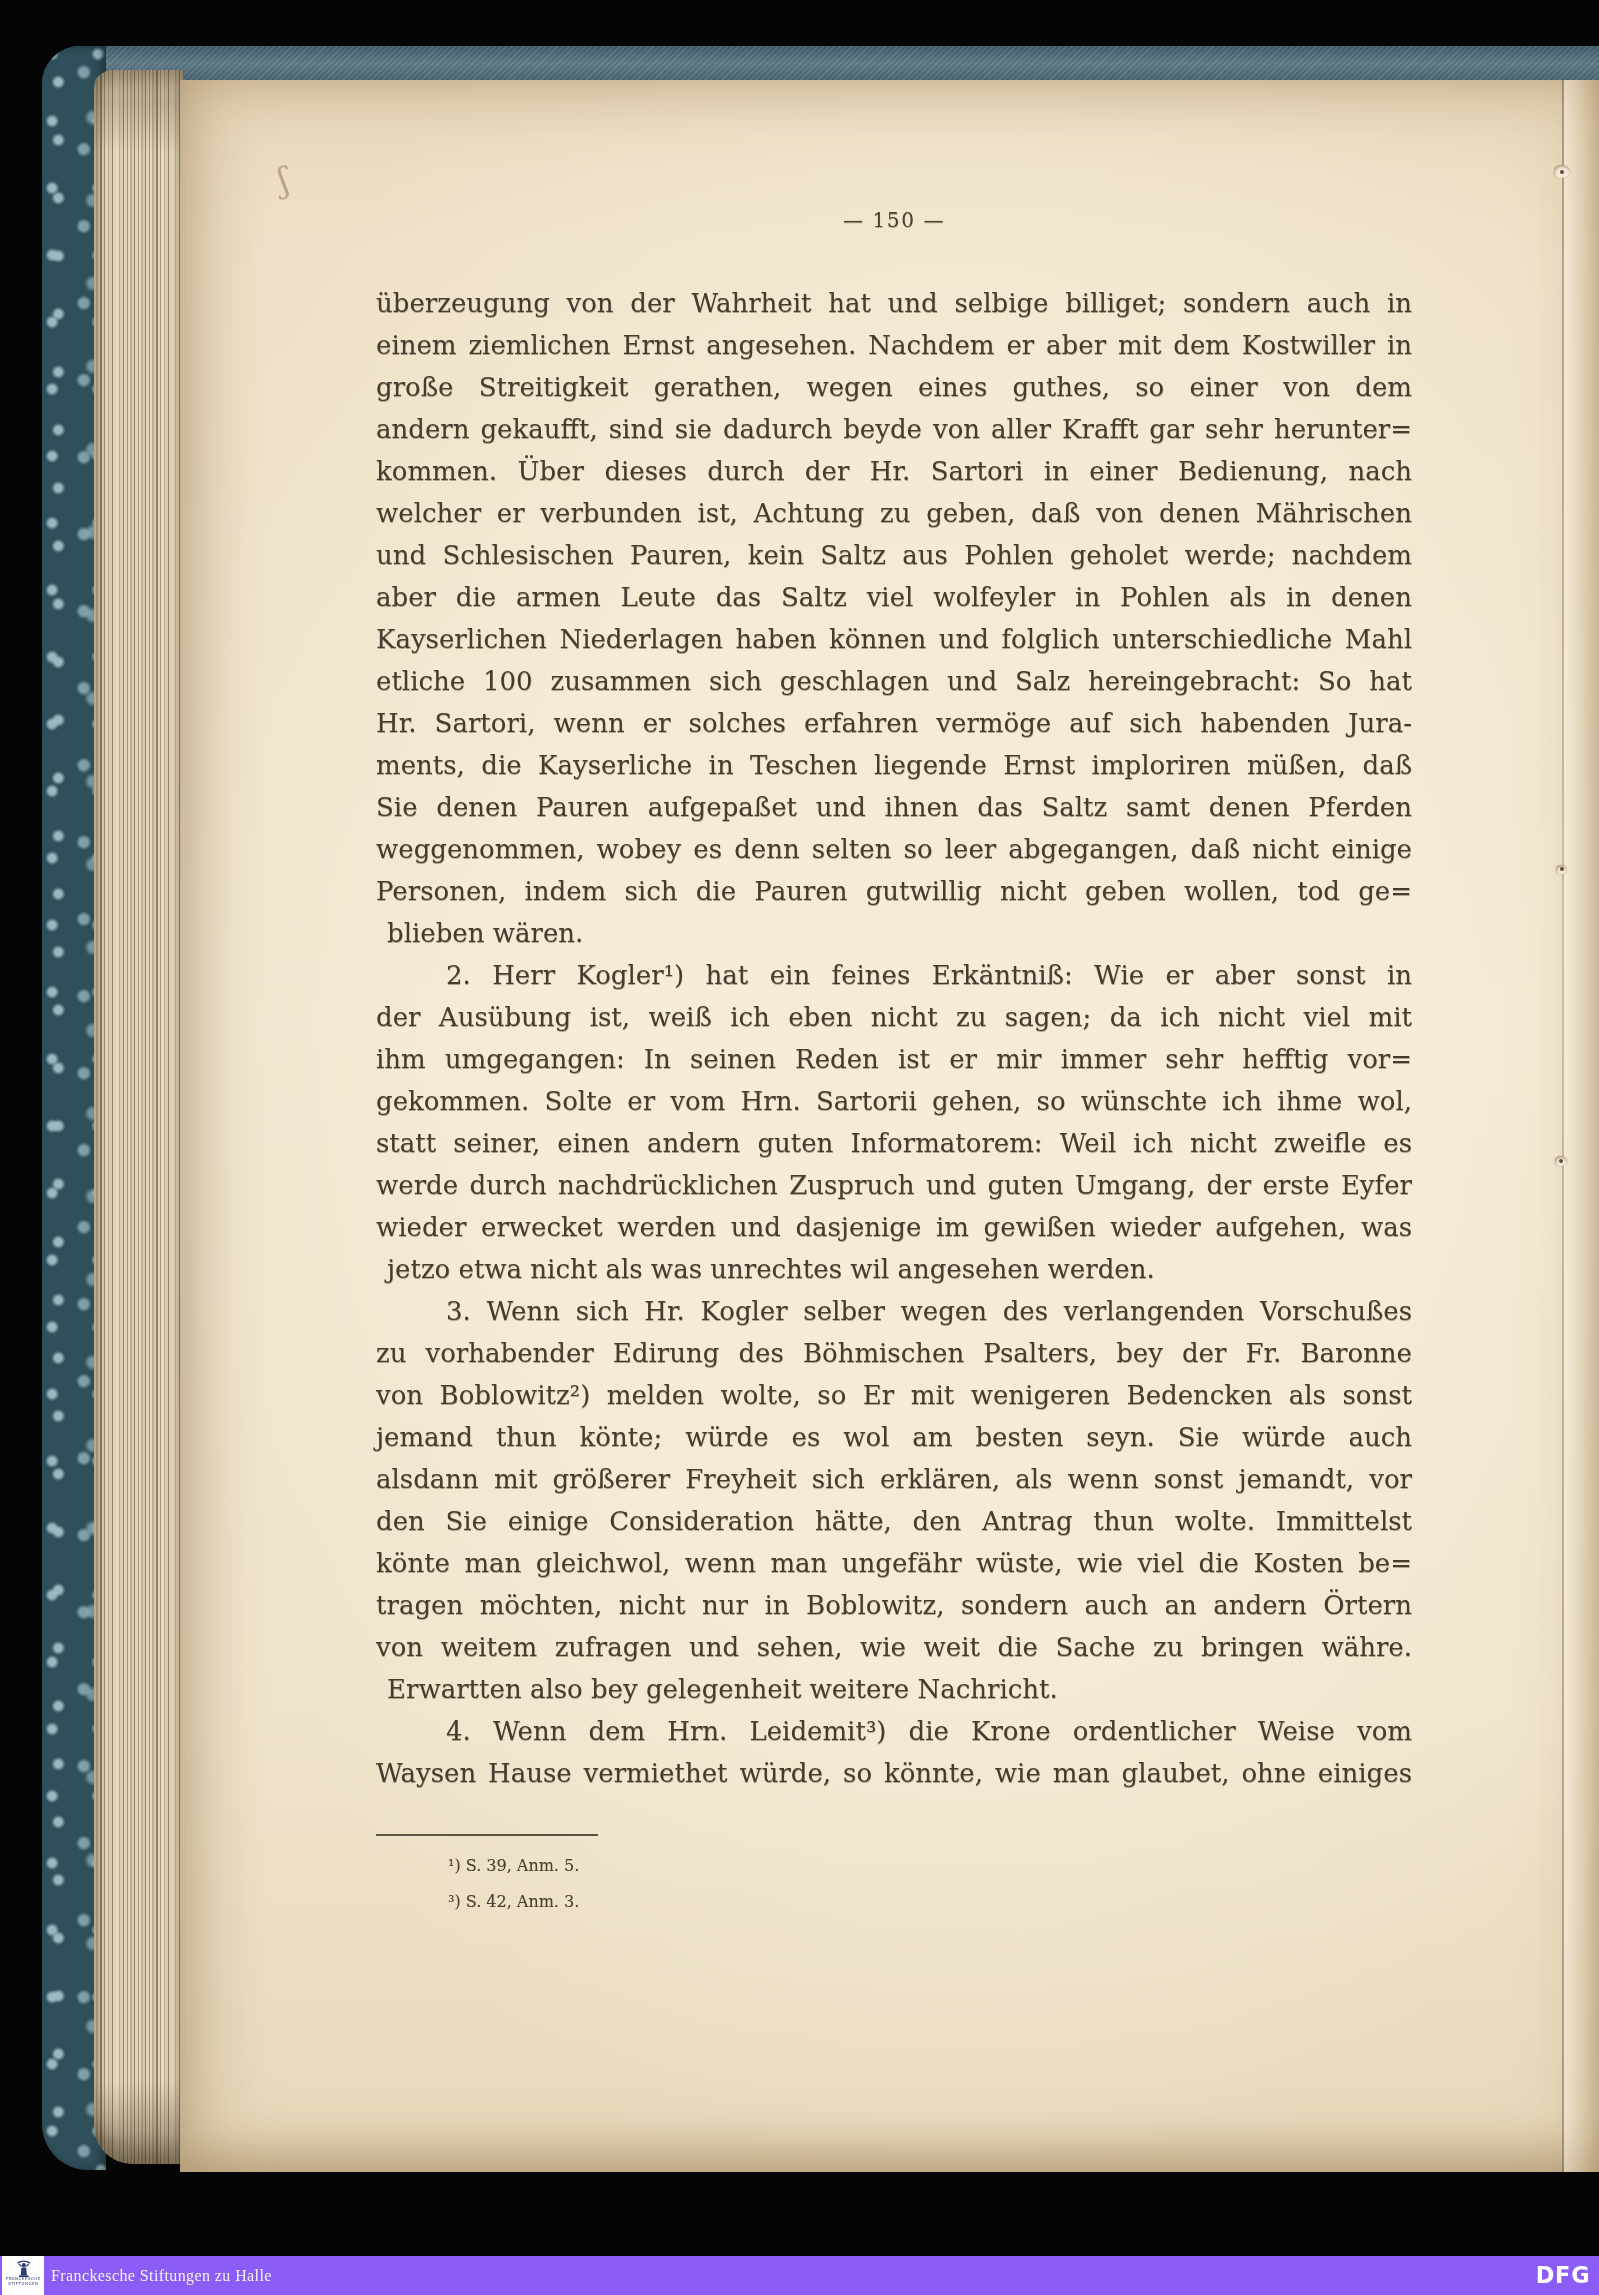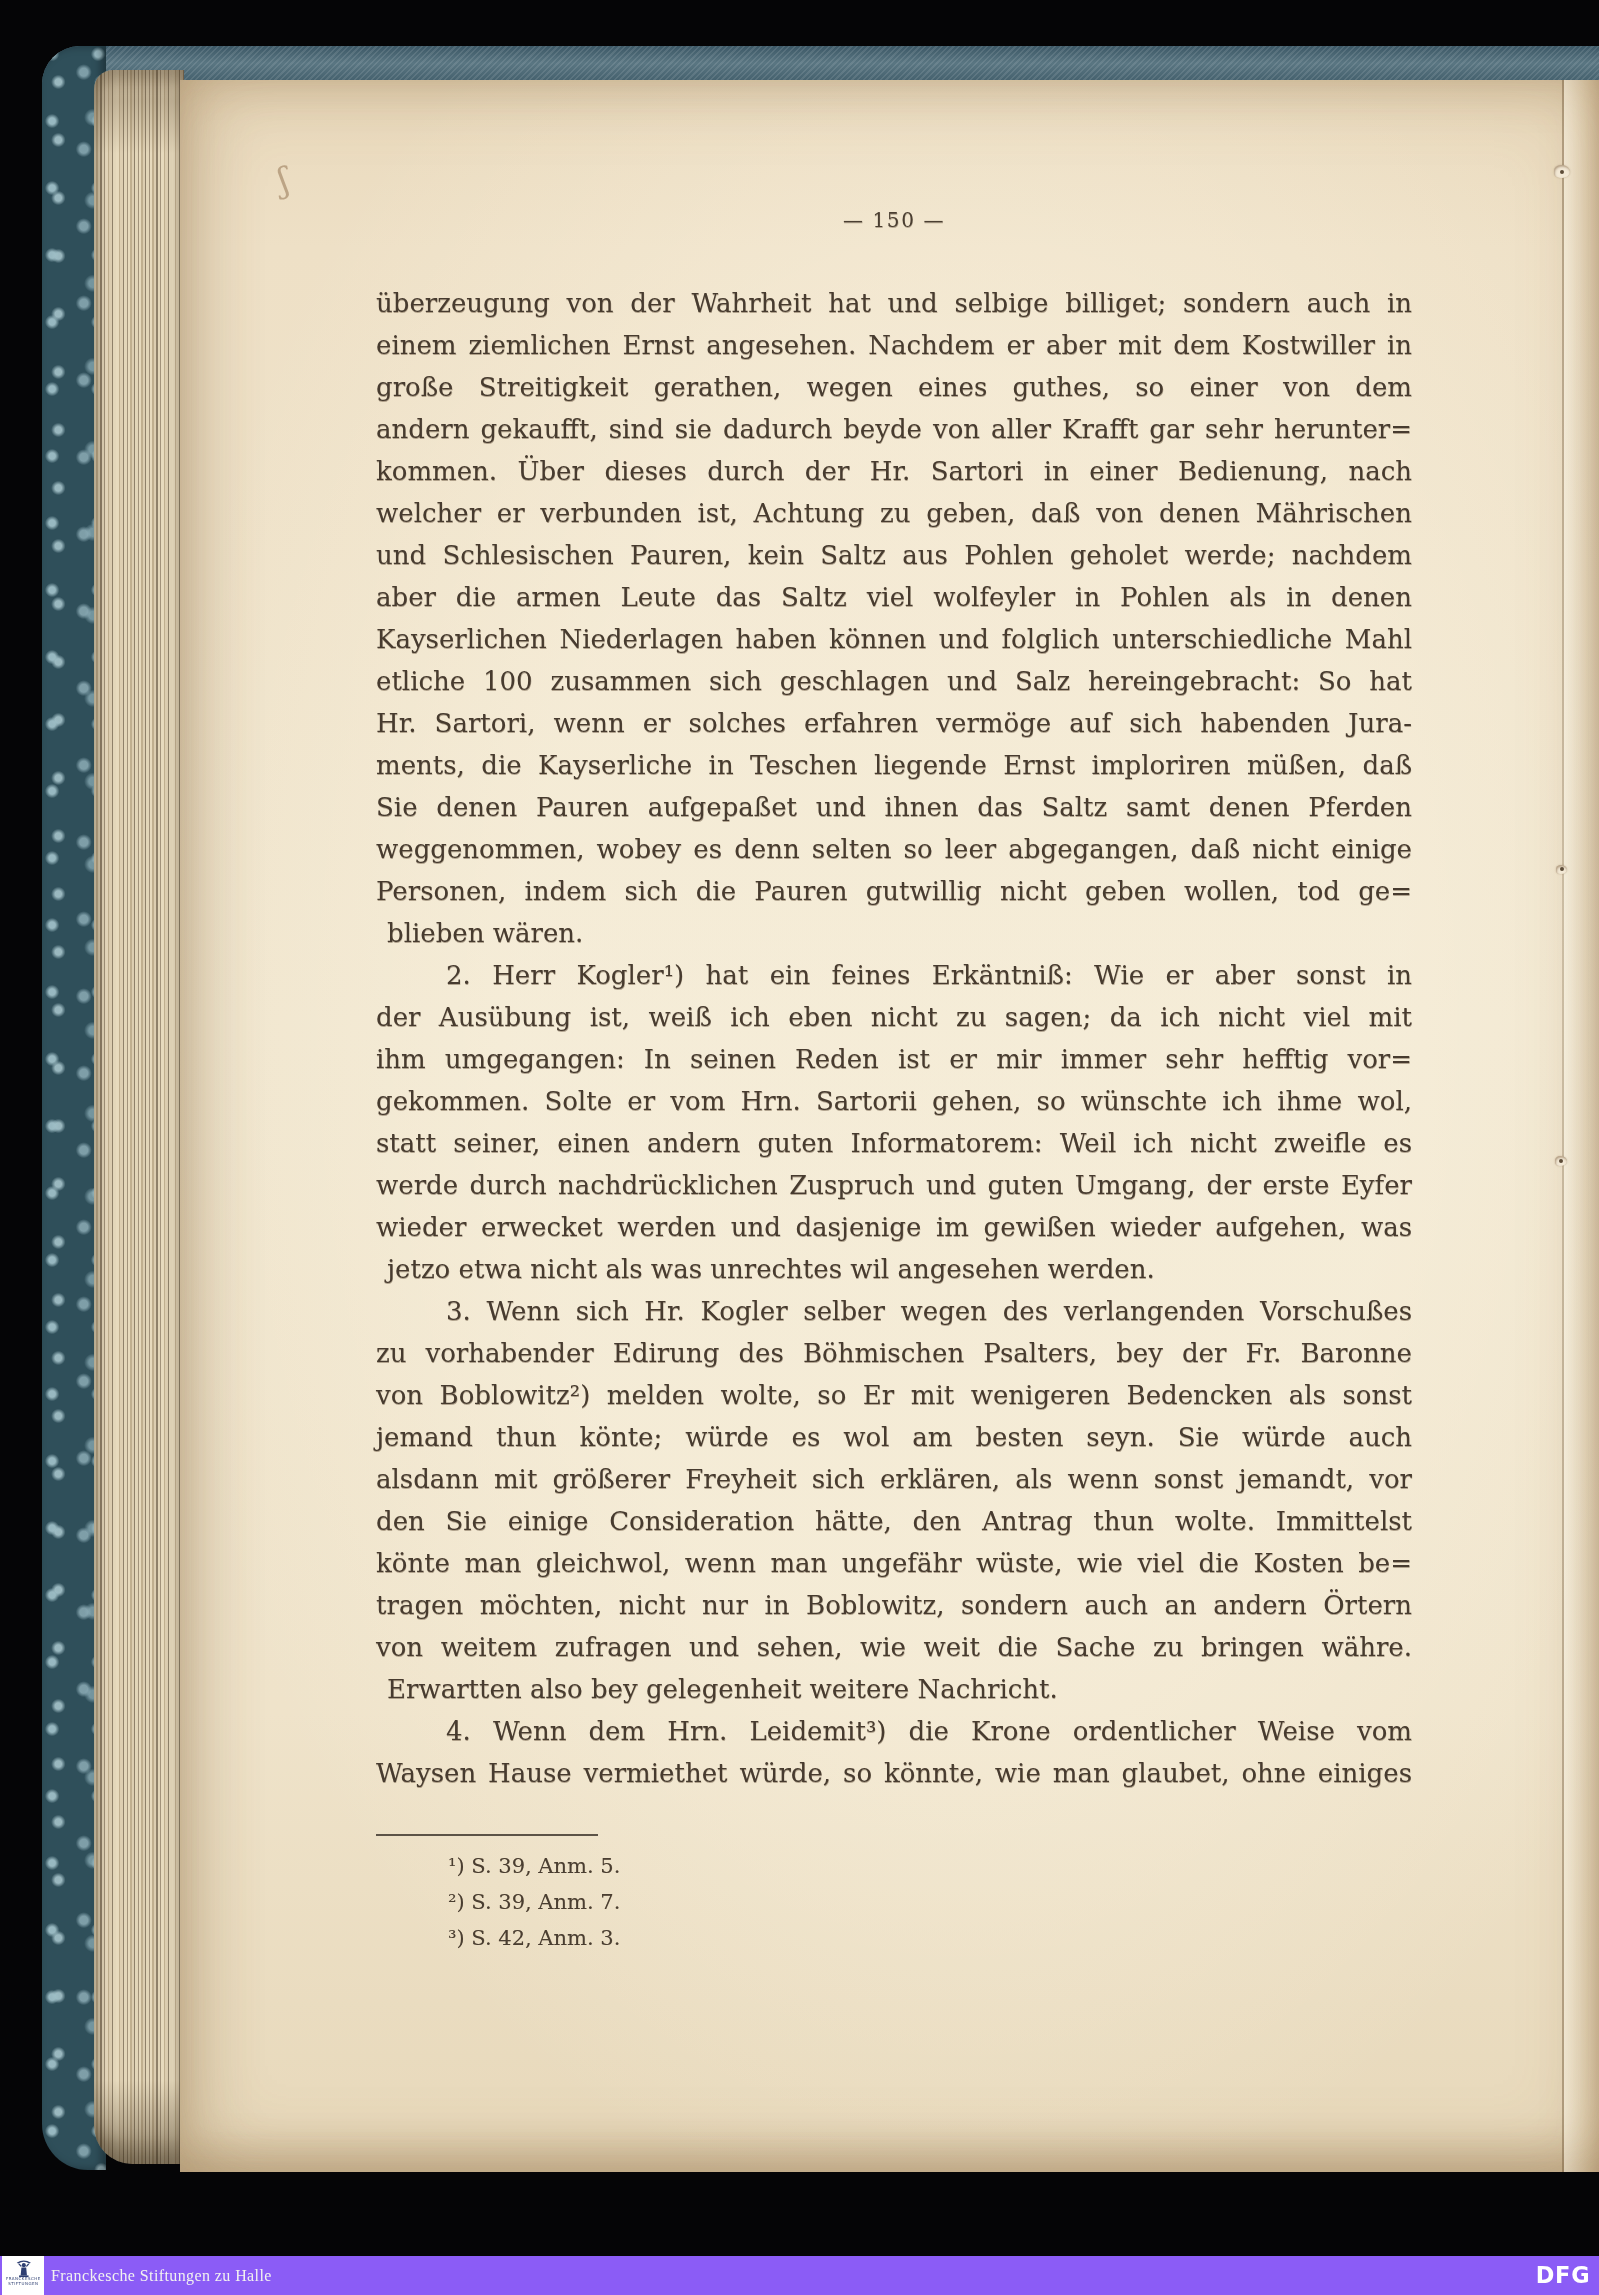--- a/index.html
+++ b/index.html
@@ -85,21 +85,21 @@
   .tline{width:100%;white-space:normal;}
   .tline.j{text-align:justify;text-align-last:justify;}
   .tline.l{text-align:left;margin-left:11px;}
   .tline.ji{text-align:justify;text-align-last:justify;text-indent:70px;}
   .fn-rule{
     position:absolute;left:196px;top:1754px;width:222px;height:2.4px;
     background:#5c5347;
   }
   .footnotes{
     position:absolute;left:196px;top:1768px;width:1036px;
-    font-size:21px;line-height:36px;color:#4a3e31;
+    font-size:16px;line-height:36px;color:#4a3e31;
     text-shadow:0.2px 0.4px 0.5px rgba(70,50,30,.35);
   }
   .fnote{padding-left:72px;}
   
   .footer-bar{
     position:absolute;left:0;top:2256px;width:1600px;height:39px;
     background:#8b5cf6;
   }
   .logo-box{
     position:absolute;left:2.4px;top:0;width:42px;height:39px;background:#ffffff;
@@ -173,21 +173,20 @@
         <div class="tline l">Erwartten also bey gelegenheit weitere Nachricht.</div>
         <div class="tline ji">4. Wenn dem Hrn. Leidemit³) die Krone ordentlicher Weise vom</div>
         <div class="tline j">Waysen Hause vermiethet würde, so könnte, wie man glaubet, ohne einiges</div>
       </div>
 
     <div class="fn-rule"></div>
 
     <div class="footnotes">
 
     <div class="fnote">¹) S. 39, Anm. 5.</div>
-        <div class="fnote">²) S. 39, Anm. 7.</div>
         <div class="fnote">³) S. 42, Anm. 3.</div>
       </div>
 
     <div class="crease"></div>
     <div class="right-strip"></div>
 
     <div class="stitch" style="left:1374px;top:85px;">
         <span class="knot"></span>
       </div>
     <div class="stitch" style="left:1376px;top:785px;width:11.2px;height:8.8px;">

